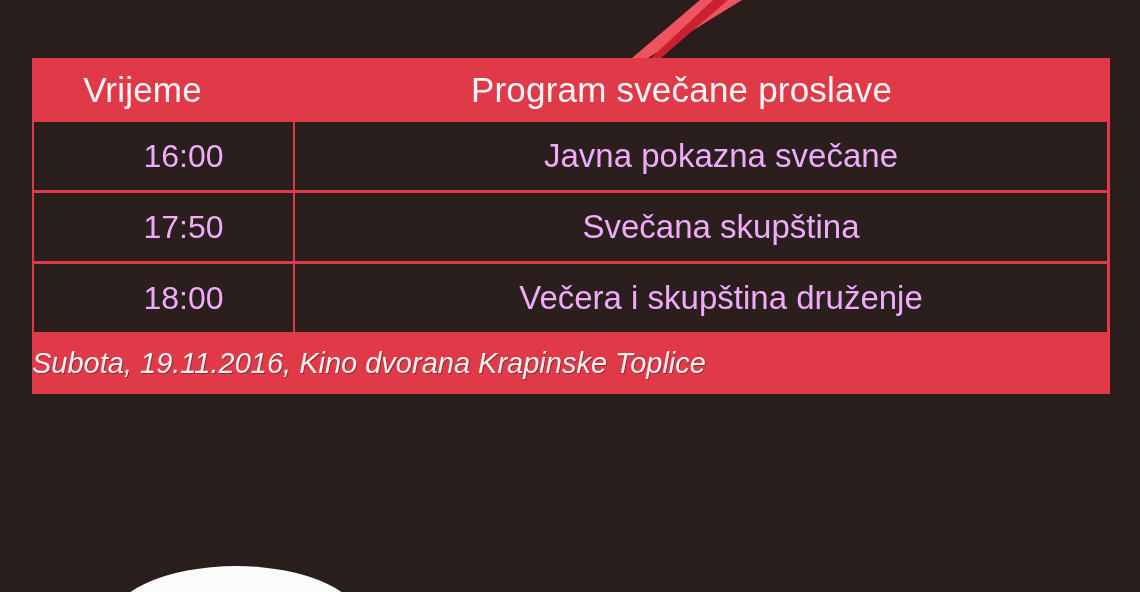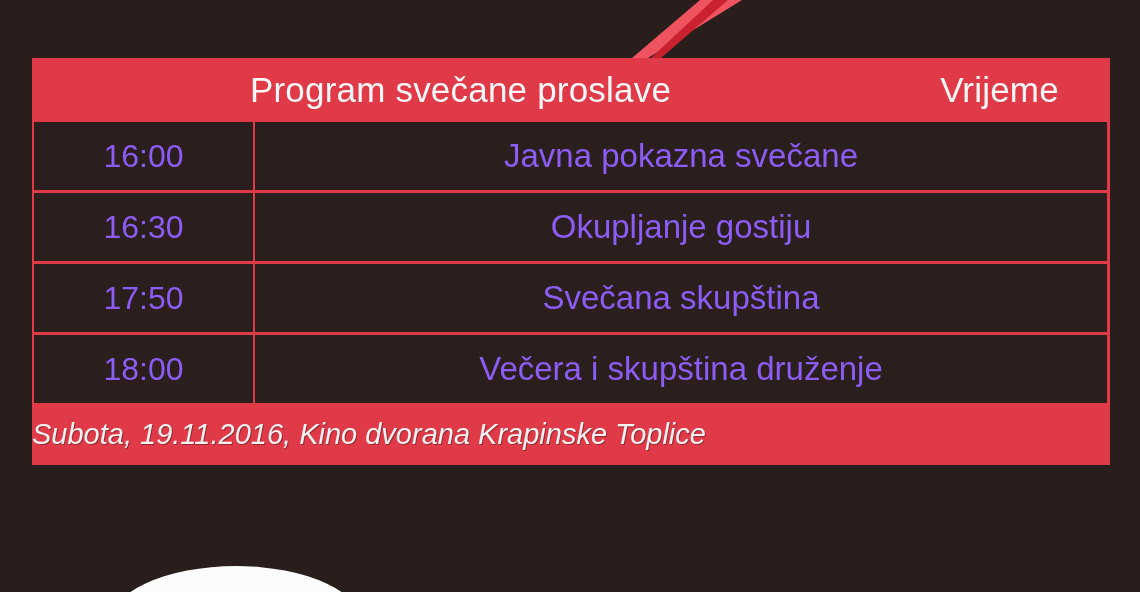--- a/index.html
+++ b/index.html
@@ -72,23 +72,24 @@
   .srow {
     display: flex;
     height: 68px;
     border-bottom: 3px solid #e03a48;
   }
   .srow:last-child { border-bottom: none; }
   .srow .cell {
     display: flex;
     align-items: center;
     justify-content: center;
-    color: #8b5cf6;
+    color: #f0abfc;
     font-size: 33px;
     white-space: nowrap;
+    padding-left: 40px;
   }
   .srow .c-time {
     width: 219px;
     border-right: 2px solid #e03a48;
     font-size: 32px;
   }
   .srow .c-prog { flex: 1; }
 
   .sched-foot {
     height: 62px;
@@ -132,35 +133,31 @@
   <div class="swoosh-layer">
     <svg width="1140" height="70" viewBox="0 0 1140 70">
       <path d="M 632 58 L 700 0 L 742 0 L 648 58 Z" fill="#ef5360"></path>
       <path d="M 651 58 L 713 0 L 728 0 L 661 58 Z" fill="#c9212f"></path>
     </svg>
   </div>
 
   <div class="schedule">
 
     <div class="sched-head">
+      <div class="cell c-time">Vrijeme</div>
       <div class="cell c-prog">Program svečane proslave</div>
-      <div class="cell c-time">Vrijeme</div>
     </div>
 
     <div class="sched-body">
 
       <div class="srow">
         <div class="cell c-time">16:00</div>
         <div class="cell c-prog">Javna pokazna svečane</div>
       </div>
 
-      <div class="srow">
-        <div class="cell c-time">16:30</div>
-        <div class="cell c-prog">Okupljanje gostiju</div>
-      </div>
 
       <div class="srow">
         <div class="cell c-time">17:50</div>
         <div class="cell c-prog">Svečana skupština</div>
       </div>
 
       <div class="srow">
         <div class="cell c-time">18:00</div>
         <div class="cell c-prog">Večera i skupština druženje</div>
       </div>

